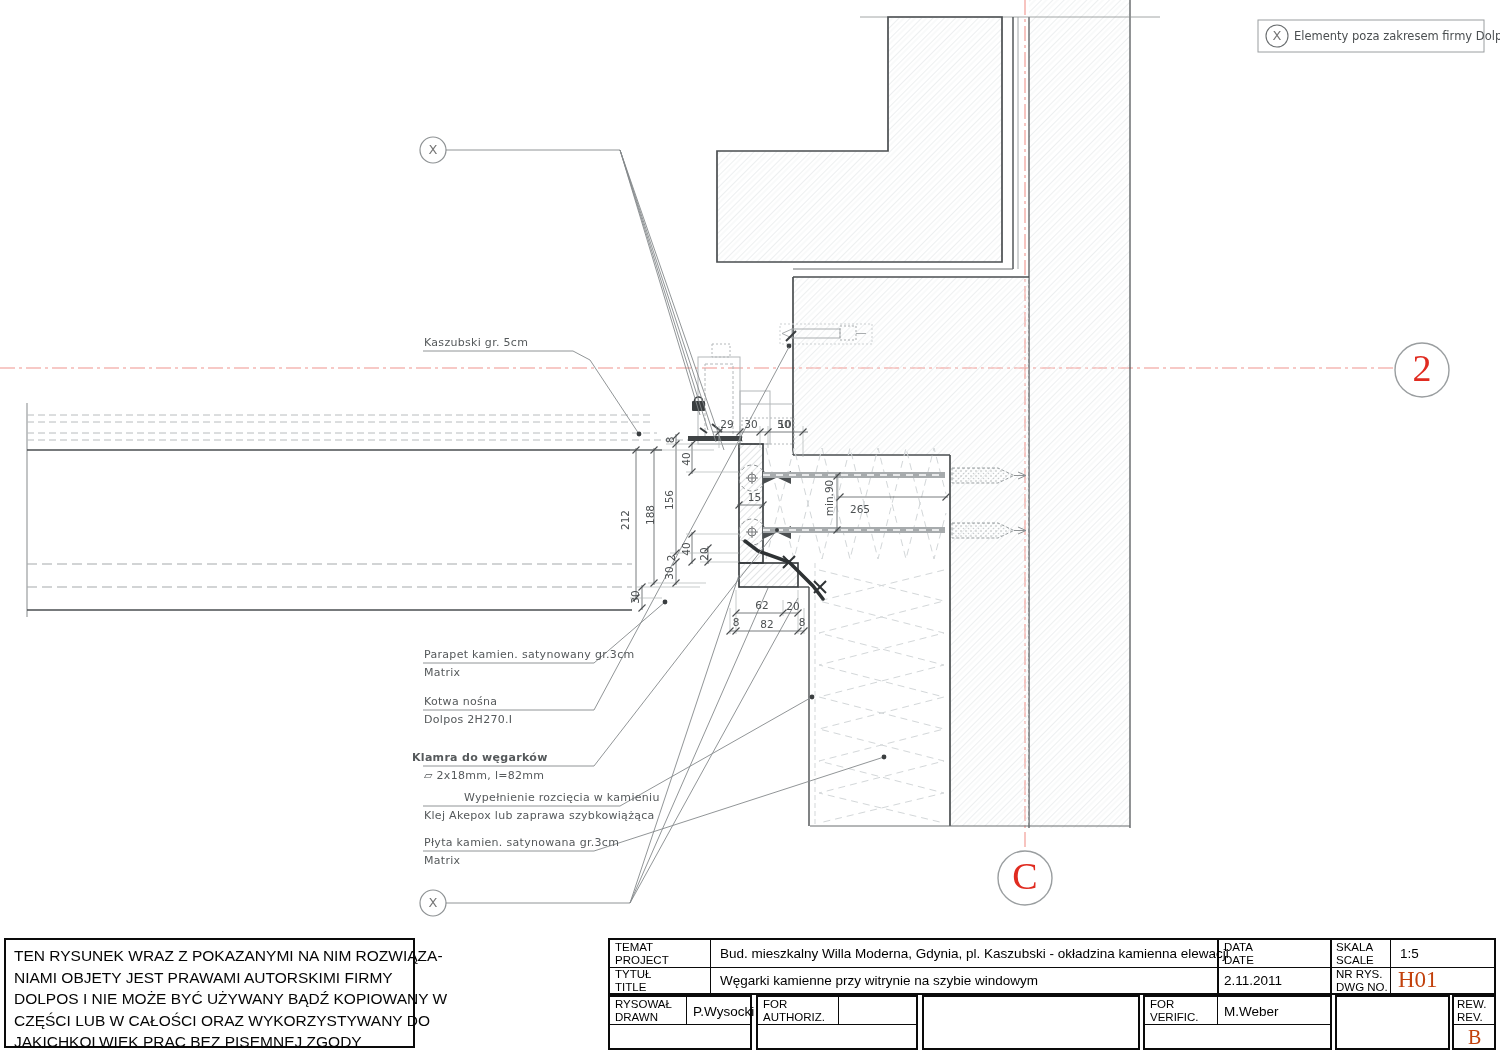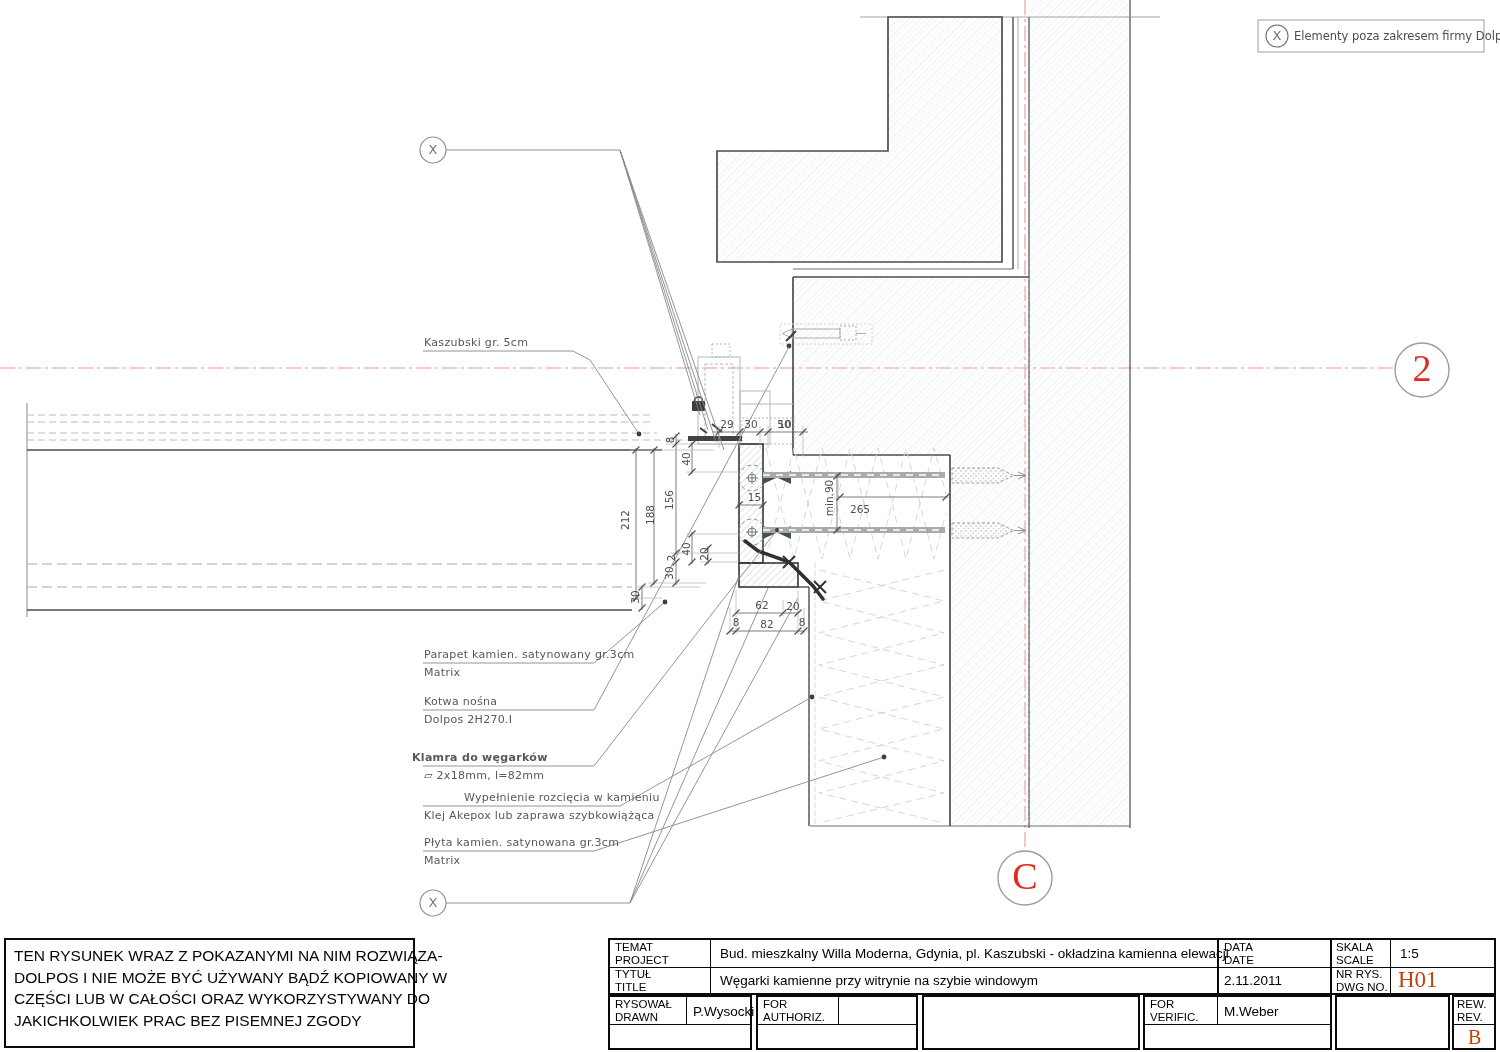--- a/index.html
+++ b/index.html
@@ -263,20 +263,21 @@
       <span class="abs dim rot" style="left: 635px; top: 597px;">30</span>
       <span class="abs dim" style="left: 762px; top: 605px;">62</span>
       <span class="abs dim" style="left: 793px; top: 606px;">20</span>
       <span class="abs dim" style="left: 736px; top: 622px;">8</span>
       <span class="abs dim" style="left: 767px; top: 624px;">82</span>
       <span class="abs dim" style="left: 802px; top: 622px;">8</span>
     </div>
 
   <div class="tb-box" style="left:4px;top:938px;width:411px;height:110px;padding:5px 8px" id="copyright-box">
       <div class="copyright-line">TEN RYSUNEK WRAZ Z POKAZANYMI NA NIM ROZWIĄZA-</div>
+      <div class="copyright-line">NIAMI OBJETY JEST PRAWAMI AUTORSKIMI FIRMY</div>
       <div class="copyright-line">DOLPOS I NIE MOŻE BYĆ UŻYWANY BĄDŹ KOPIOWANY W</div>
       <div class="copyright-line">CZĘŚCI LUB W CAŁOŚCI ORAZ WYKORZYSTYWANY DO</div>
       <div class="copyright-line">JAKICHKOLWIEK PRAC BEZ PISEMNEJ ZGODY</div>
     </div>
 
 
   <div class="tb-box" style="left:608px;top:938px;width:888px;height:57px">
     <div class="hline" style="left:0;top:27px;width:884px;height:1px"></div>
     <div class="vline" style="left:100px;top:0;width:1px;height:53px"></div>
     <div class="vline" style="left:607px;top:0;width:2px;height:53px"></div>

